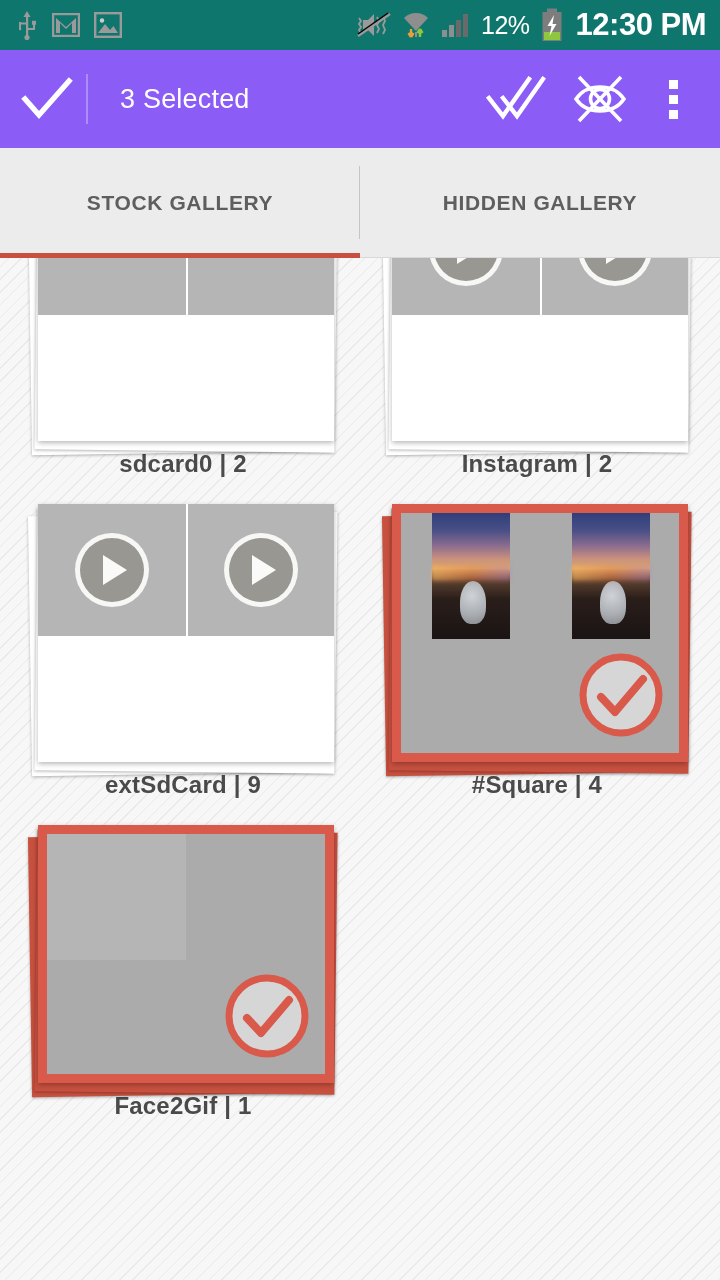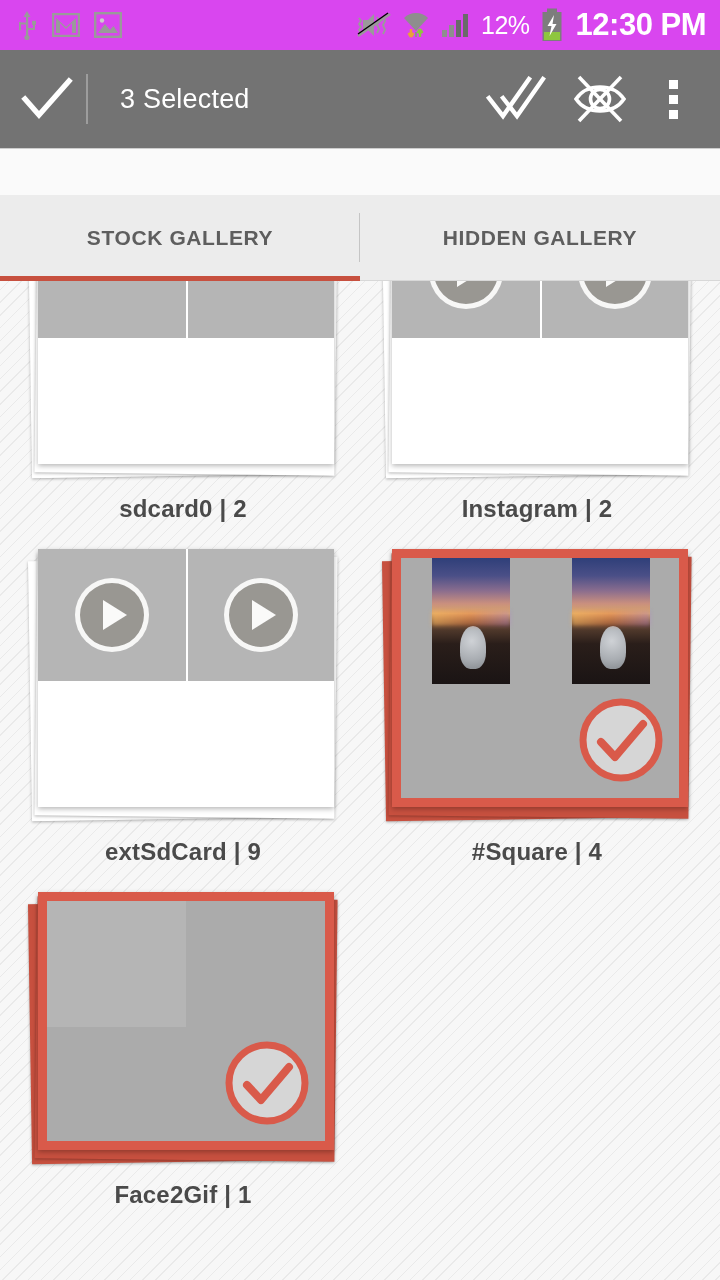--- a/index.html
+++ b/index.html
@@ -9,21 +9,21 @@
     height: 1280px;
     overflow: hidden;
     font-family: "Liberation Sans", sans-serif;
     background: #fafafa;
   }
 
   
   .status-bar {
     position: relative;
     height: 50px;
-    background: #d946ef;
+    background: #0f766e;
     display: flex;
     align-items: center;
     padding: 0 10px 0 16px;
   }
   .status-left { display: flex; align-items: center; gap: 14px; }
   .status-right {
     margin-left: auto;
     display: flex;
     align-items: center;
     gap: 10px;
@@ -42,21 +42,21 @@
     font-weight: 700;
     letter-spacing: -0.5px;
     padding-left: 2px;
     padding-right: 4px;
   }
 
   
   .action-bar {
     position: relative;
     height: 98px;
-    background: #737373;
+    background: #8b5cf6;
     display: flex;
     align-items: center;
     padding: 0 16px;
     box-shadow: 0 1px 0 rgba(0,0,0,0.18);
   }
   .ab-home {
     width: 62px;
     height: 62px;
     display: flex;
     align-items: center;
@@ -91,25 +91,24 @@
     justify-content: center;
     flex: 0 0 auto;
   }
   .ab-btn.overflow { width: 62px; }
   .dots { display: flex; flex-direction: column; gap: 6px; align-items: center; }
   .dots i { width: 9px; height: 9px; background: #ffffff; display: block; }
 
   
   .tab-bar {
     position: relative;
-    height: 86px;
+    height: 110px;
     background: #ececec;
     display: flex;
     border-bottom: 1px solid #d8d8d8;
-    margin-top: 47px;
   }
   .tab {
     flex: 1 1 50%;
     position: relative;
     display: flex;
     align-items: center;
     justify-content: center;
   }
   .tab-label {
     font-size: 21px;
@@ -239,21 +238,21 @@
 
   .check-badge {
     position: absolute;
     right: 12px;
     bottom: 12px;
     width: 92px;
     height: 92px;
   }
 
   .card-label {
-    margin-top: 23px;
+    margin-top: 1px;
     font-size: 24px;
     font-weight: 700;
     color: #4a4a4a;
     letter-spacing: 0.2px;
     text-align: center;
     white-space: nowrap;
   }
 
   
   .ph { width: 100%; height: 100%; }

